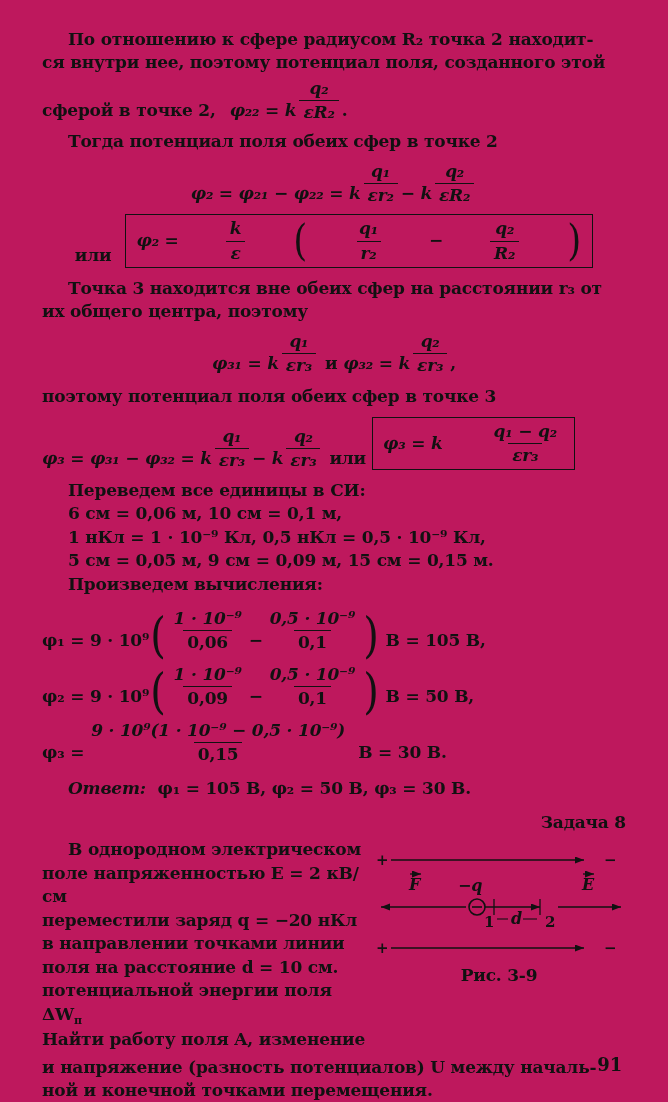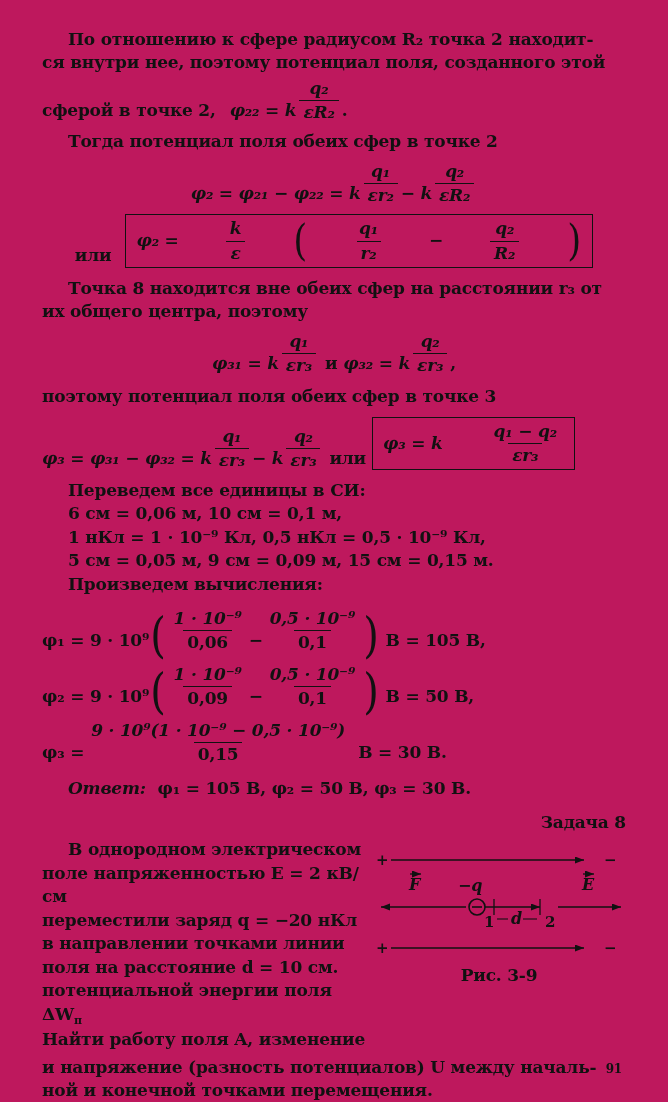--- a/index.html
+++ b/index.html
@@ -29,21 +29,21 @@
   .mt4{margin-top:4px;} .mt6{margin-top:6px;} .mt8{margin-top:8px;} .mt10{margin-top:10px;text-align:right;}
   .eq{margin:9px 0;}
   .calc{margin:13px 0;}
   .cols{display:flex;margin-top:4px;}
   .coltext{flex:0 0 330px;width:330px;}
   .colfig{flex:1;display:flex;flex-direction:column;align-items:center;padding-top:12px;}
   .figcap{text-align:center;margin-top:4px;}
   sub.w{font-size:11px;}
   svg text{font-family:"DejaVu Serif","Liberation Serif",serif;font-weight:700;font-size:15px;fill:#111;}
   svg text.it{font-style:italic;font-size:16px;}
-  .pageno{position:absolute;right:46px;bottom:24px;font-size:12px;margin-left:37px;}
+  .pageno{position:absolute;right:46px;bottom:24px;font-size:18px;margin-left:37px;}
 </style>
 </head>
 <body>
 
 <div class="page">
 
   <div class="blk">
     <div class="ind"><span>По отношению к сфере радиусом R₂ точка 2 находит-</span></div>
     <div><span>ся внутри нее, поэтому потенциал поля, созданного этой</span></div>
     <div class="row mt4">
@@ -88,21 +88,21 @@
       <span class="math">−</span>
       <span class="frac math">
         <span class="num">q₂</span>
         <span class="den">R₂</span>
       </span>
       <span class="bp">)</span>
     </span>
   </div>
 
   <div class="blk">
-    <div class="ind"><span>Точка 8 находится вне обеих сфер на расстоянии r₃ от</span></div>
+    <div class="ind"><span>Точка 3 находится вне обеих сфер на расстоянии r₃ от</span></div>
     <div><span>их общего центра, поэтому</span></div>
   </div>
 
   <div class="row c eq">
     <span class="math">φ₃₁ = k</span>
     <span class="frac math">
       <span class="num">q₁</span>
       <span class="den">εr₃</span>
     </span>
     <span class="gapS">и</span>

